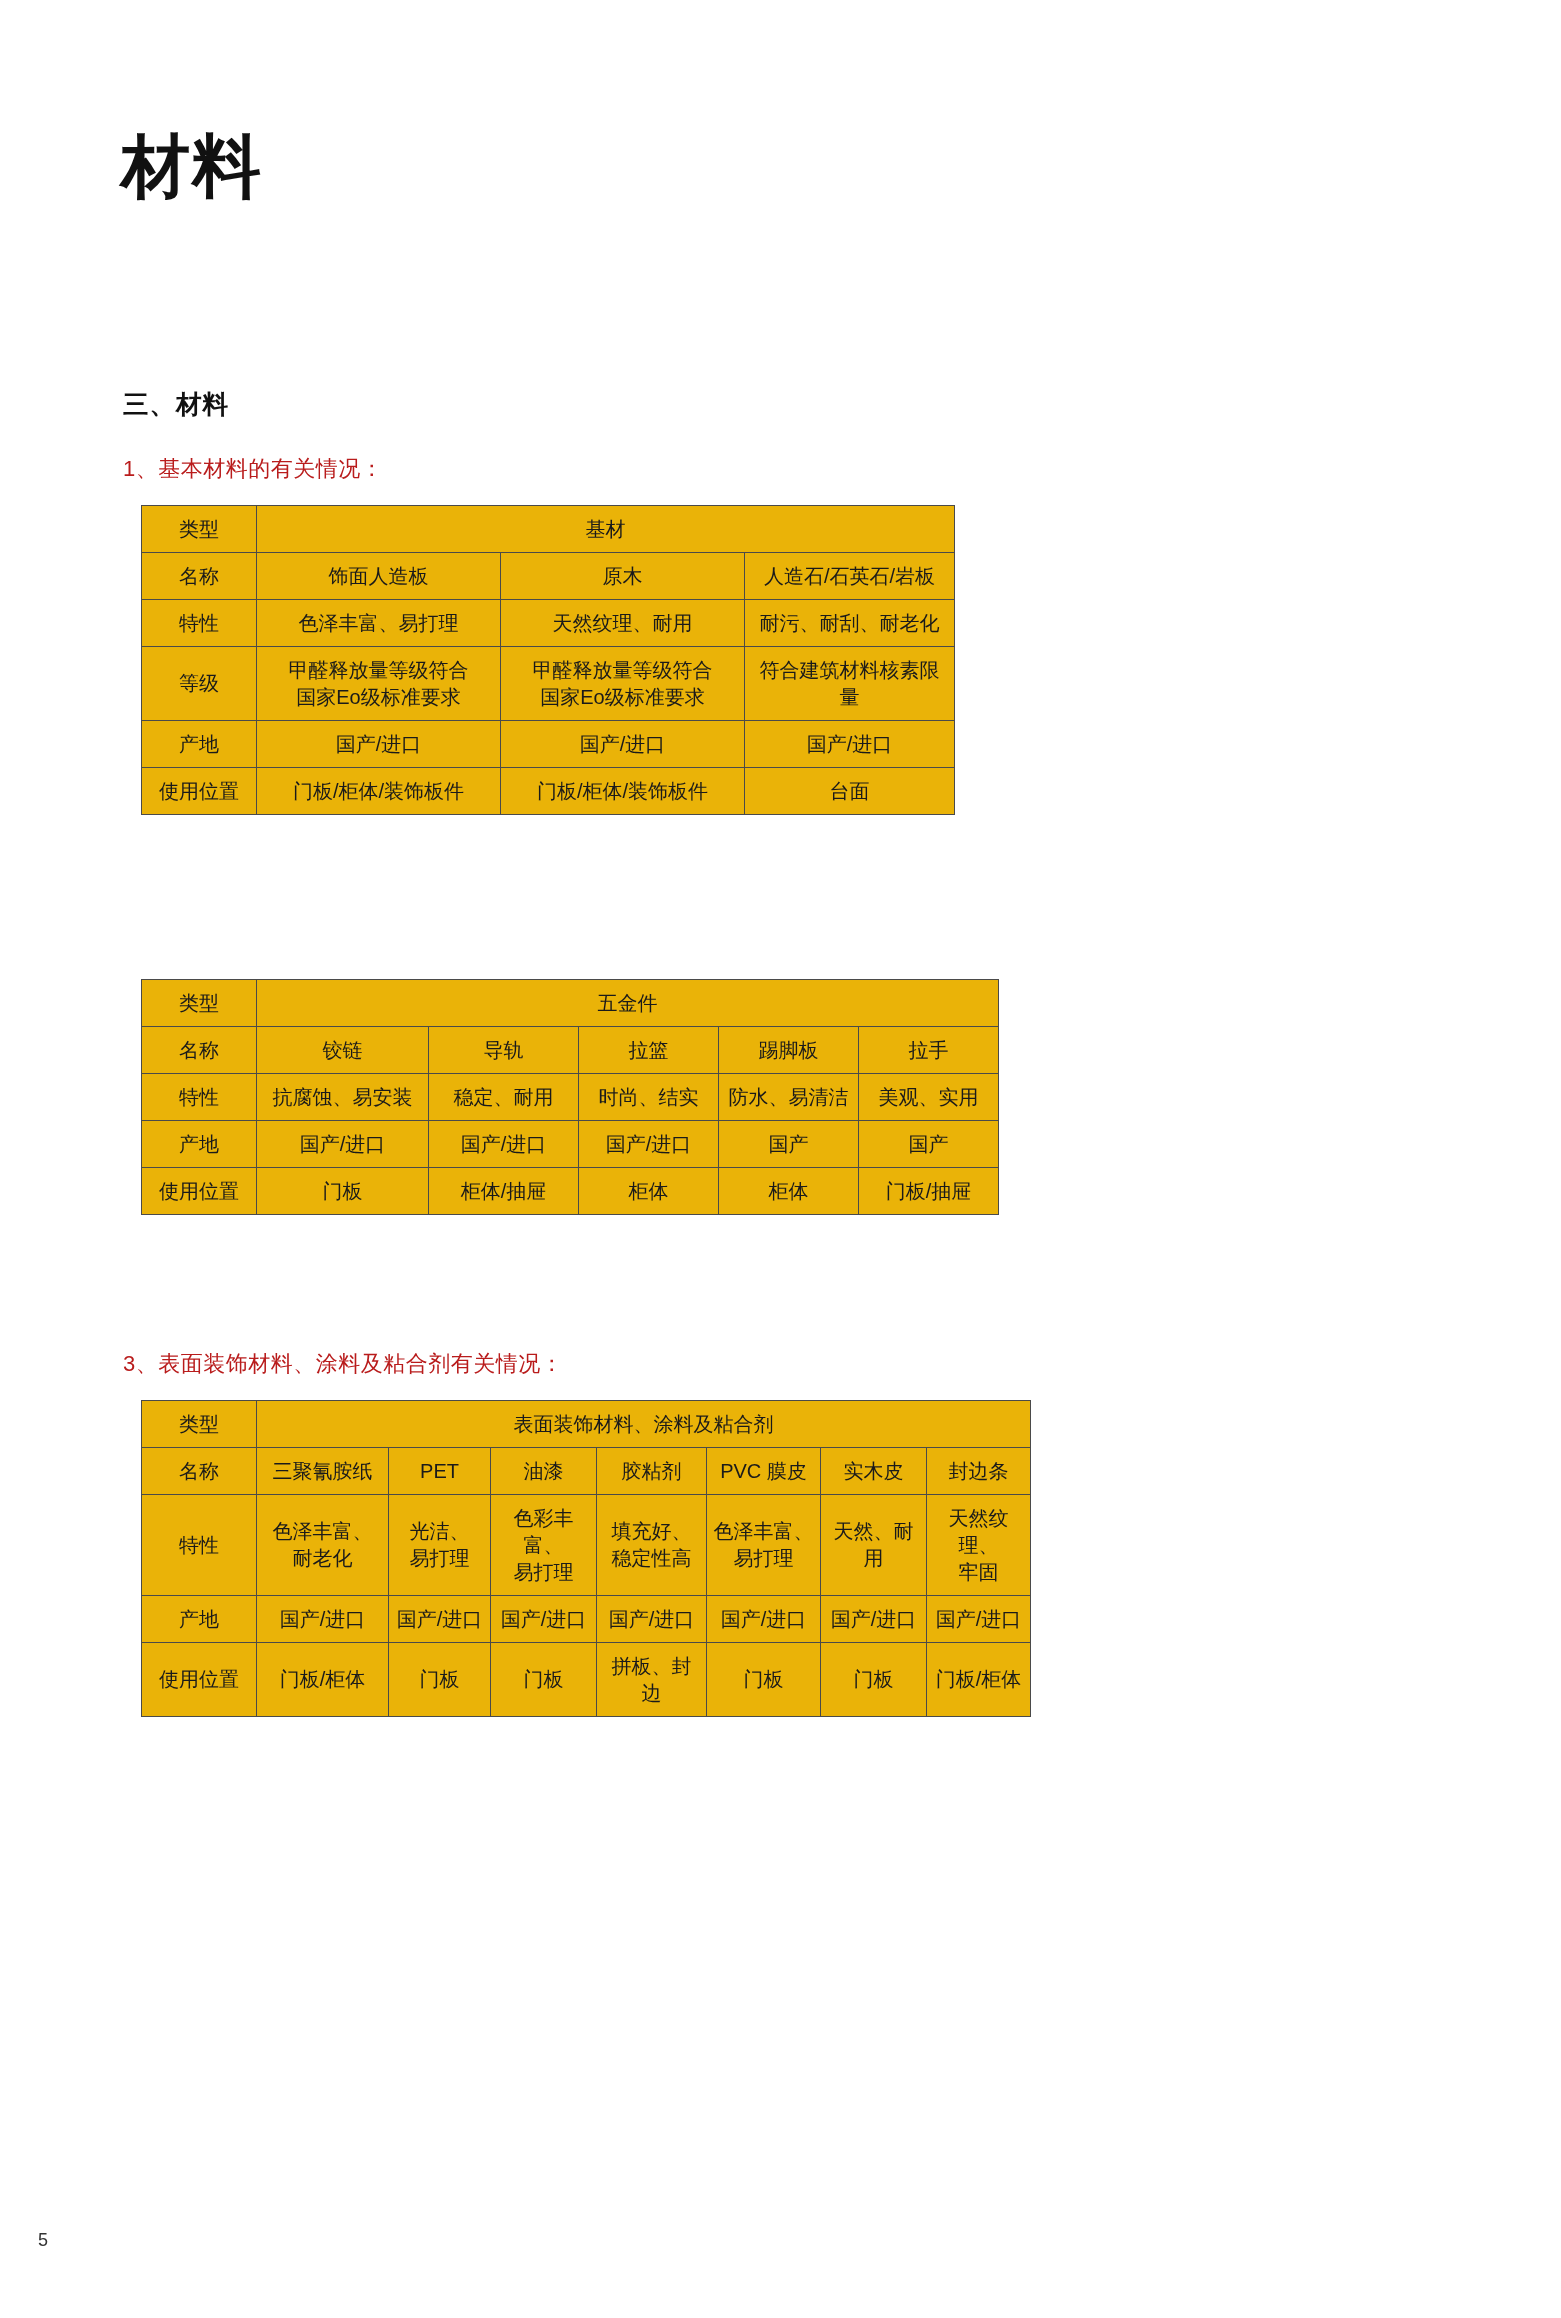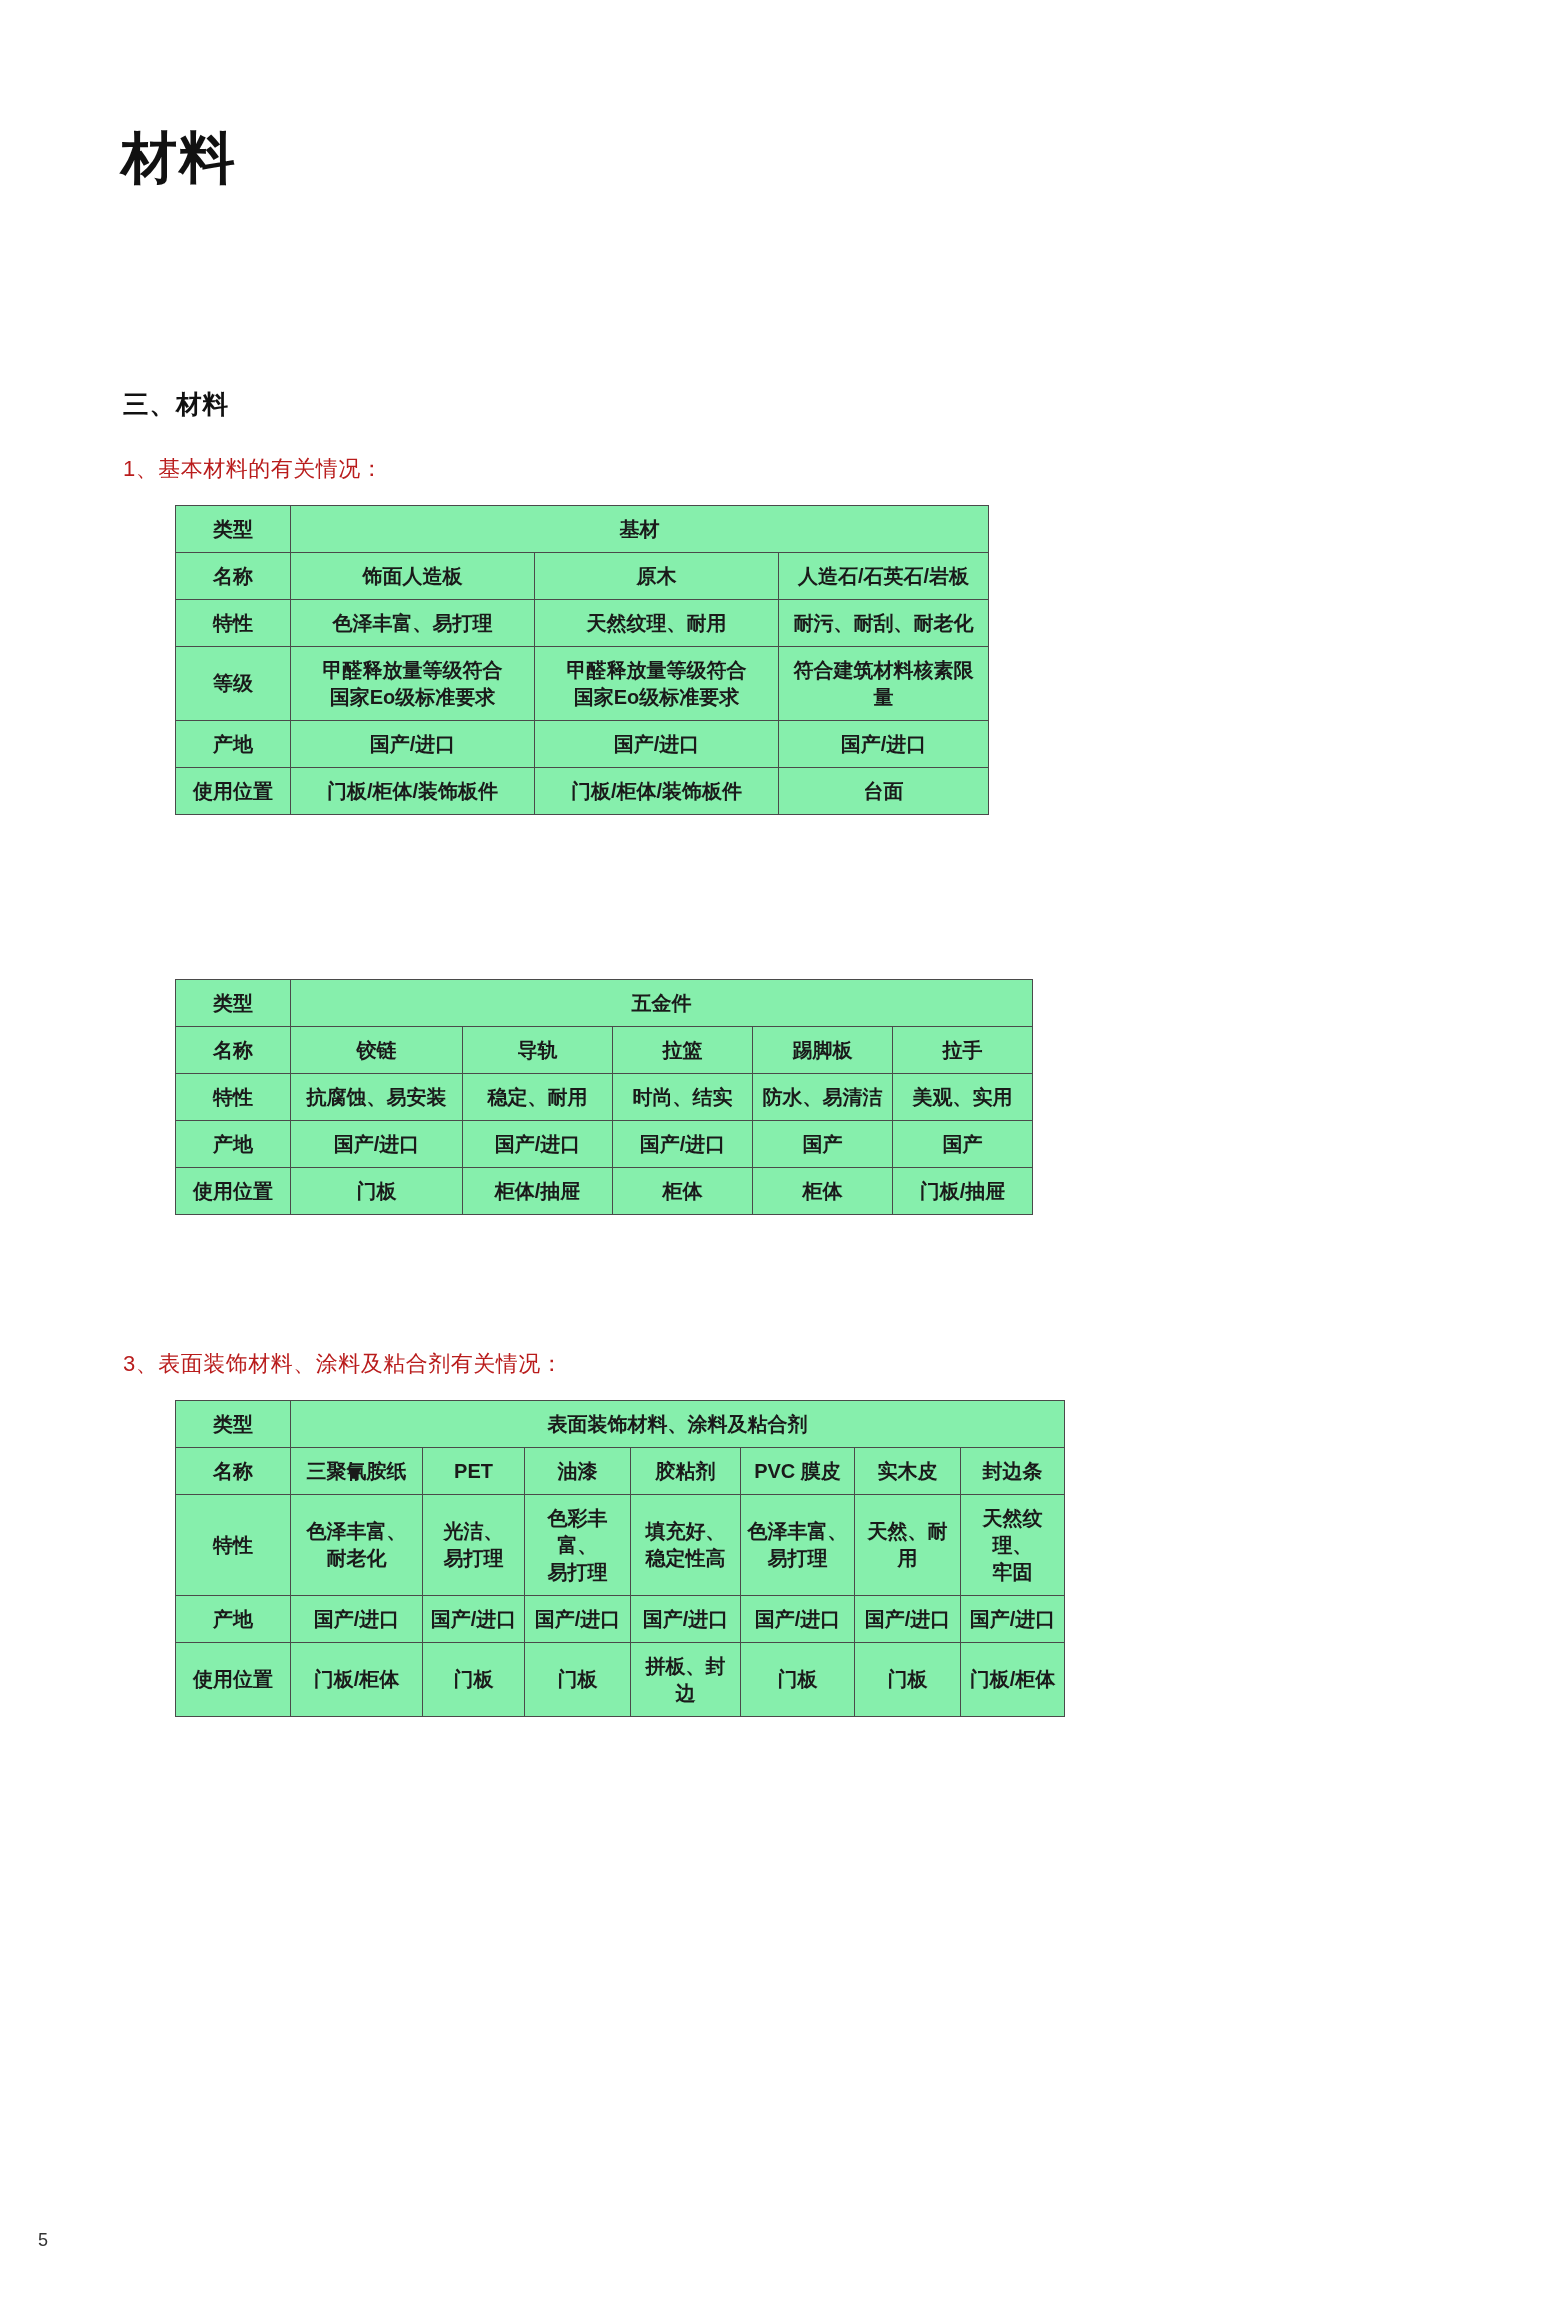--- a/index.html
+++ b/index.html
@@ -20,21 +20,21 @@
     width: 1561px;
     height: 2319px;
     background: #fff;
     box-sizing: border-box;
     padding: 0;
   }
   .doc-title {
     position: absolute;
     left: 121px;
     top: 121px;
-    font-size: 56px;
+    font-size: 69px;
     font-weight: bold;
     letter-spacing: 1.9px;
     color: #111;
   }
   .section-heading {
     position: absolute;
     left: 123px;
     top: 364px;
     font-size: 25.6px;
     font-weight: bold;
@@ -48,23 +48,22 @@
   }
   .block-label {
     font-size: 22px;
     color: #b91c1c;
     margin-bottom: 21px;
     letter-spacing: 0.5px;
   }
   table.mat {
     border-collapse: collapse;
     table-layout: fixed;
-    margin-left: 52px;
-    background: #86efac;
-    font-weight: bold;
+    margin-left: 18px;
+    background: #eab308;
   }
   table.mat td {
     border: 0.9px solid #4a4a4a;
     text-align: center;
     vertical-align: middle;
     font-size: 20px;
     color: #1a1a1a;
     padding: 9.5px 5.7px;
     line-height: 1.35;
     word-break: break-word;

